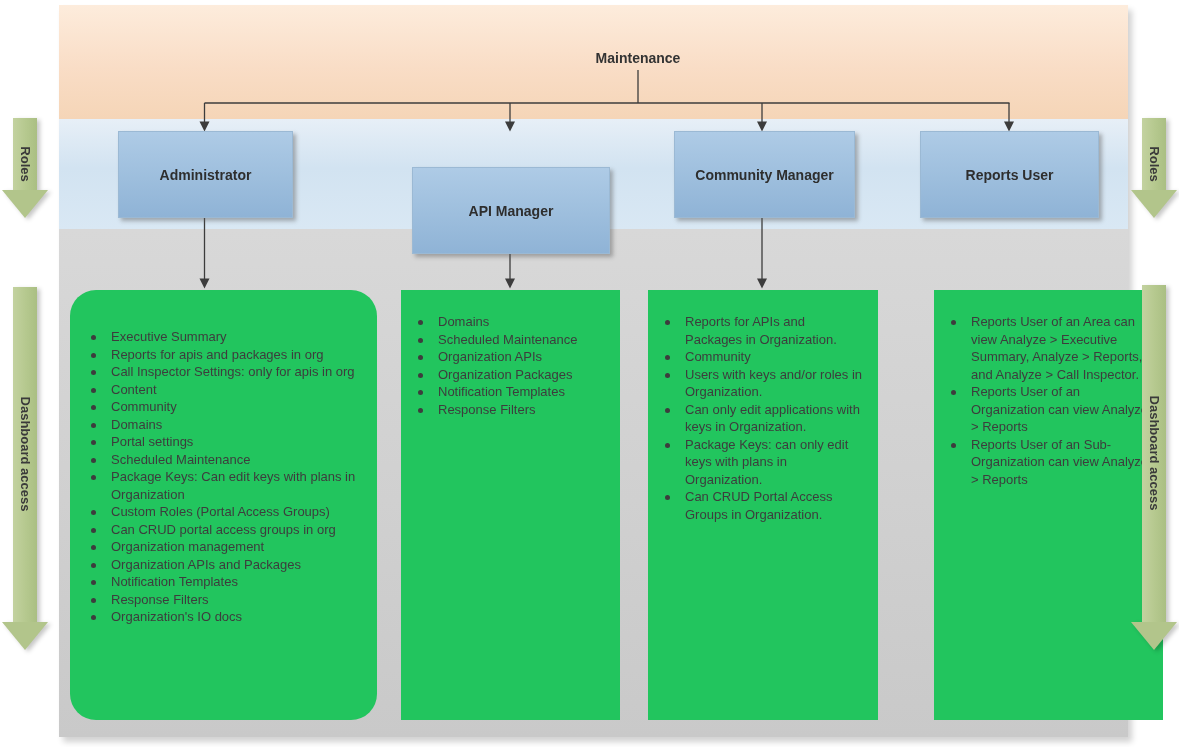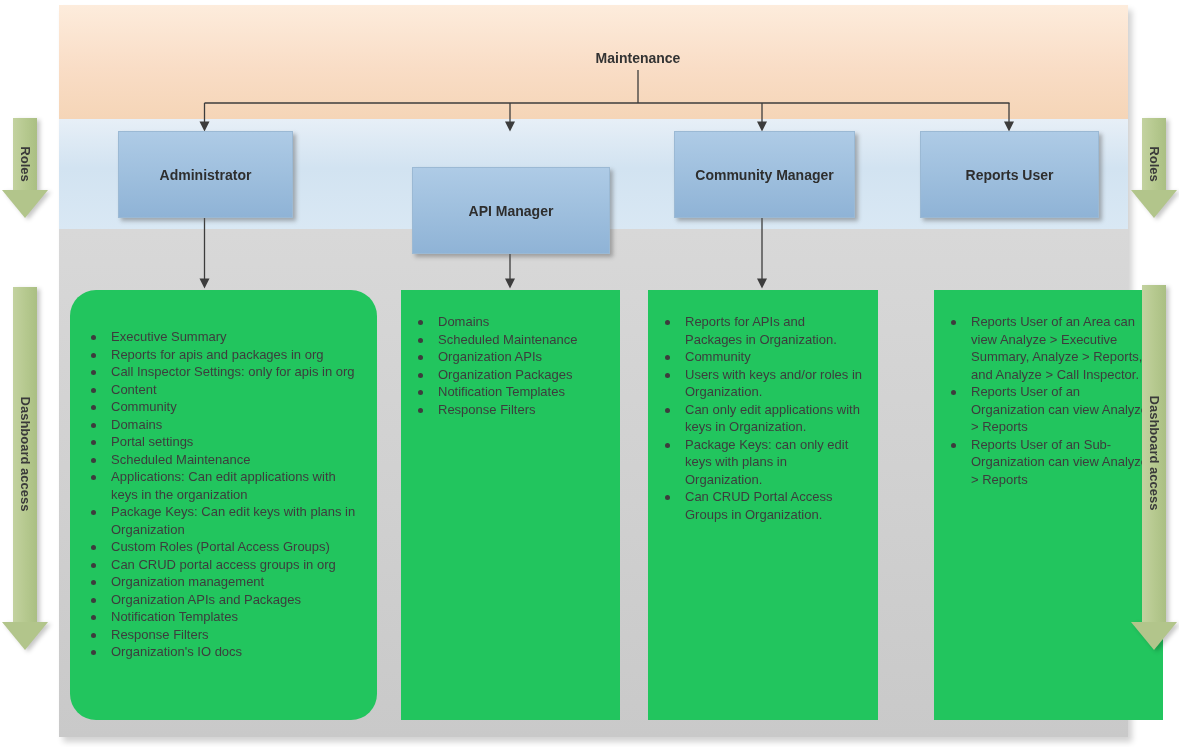--- a/index.html
+++ b/index.html
@@ -117,21 +117,20 @@
   <div class="panel p0">
     <ul>
         <li>Executive Summary</li>
         <li>Reports for apis and packages in org</li>
         <li>Call Inspector Settings: only for apis in org</li>
         <li>Content</li>
         <li>Community</li>
         <li>Domains</li>
         <li>Portal settings</li>
         <li>Scheduled Maintenance</li>
-        <li>Applications: Can edit applications with keys in the organization</li>
         <li>Package Keys: Can edit keys with plans in Organization</li>
         <li>Custom Roles (Portal Access Groups)</li>
         <li>Can CRUD portal access groups in org</li>
         <li>Organization management</li>
         <li>Organization APIs and Packages</li>
         <li>Notification Templates</li>
         <li>Response Filters</li>
         <li>Organization's IO docs</li>
       </ul>
   </div>

